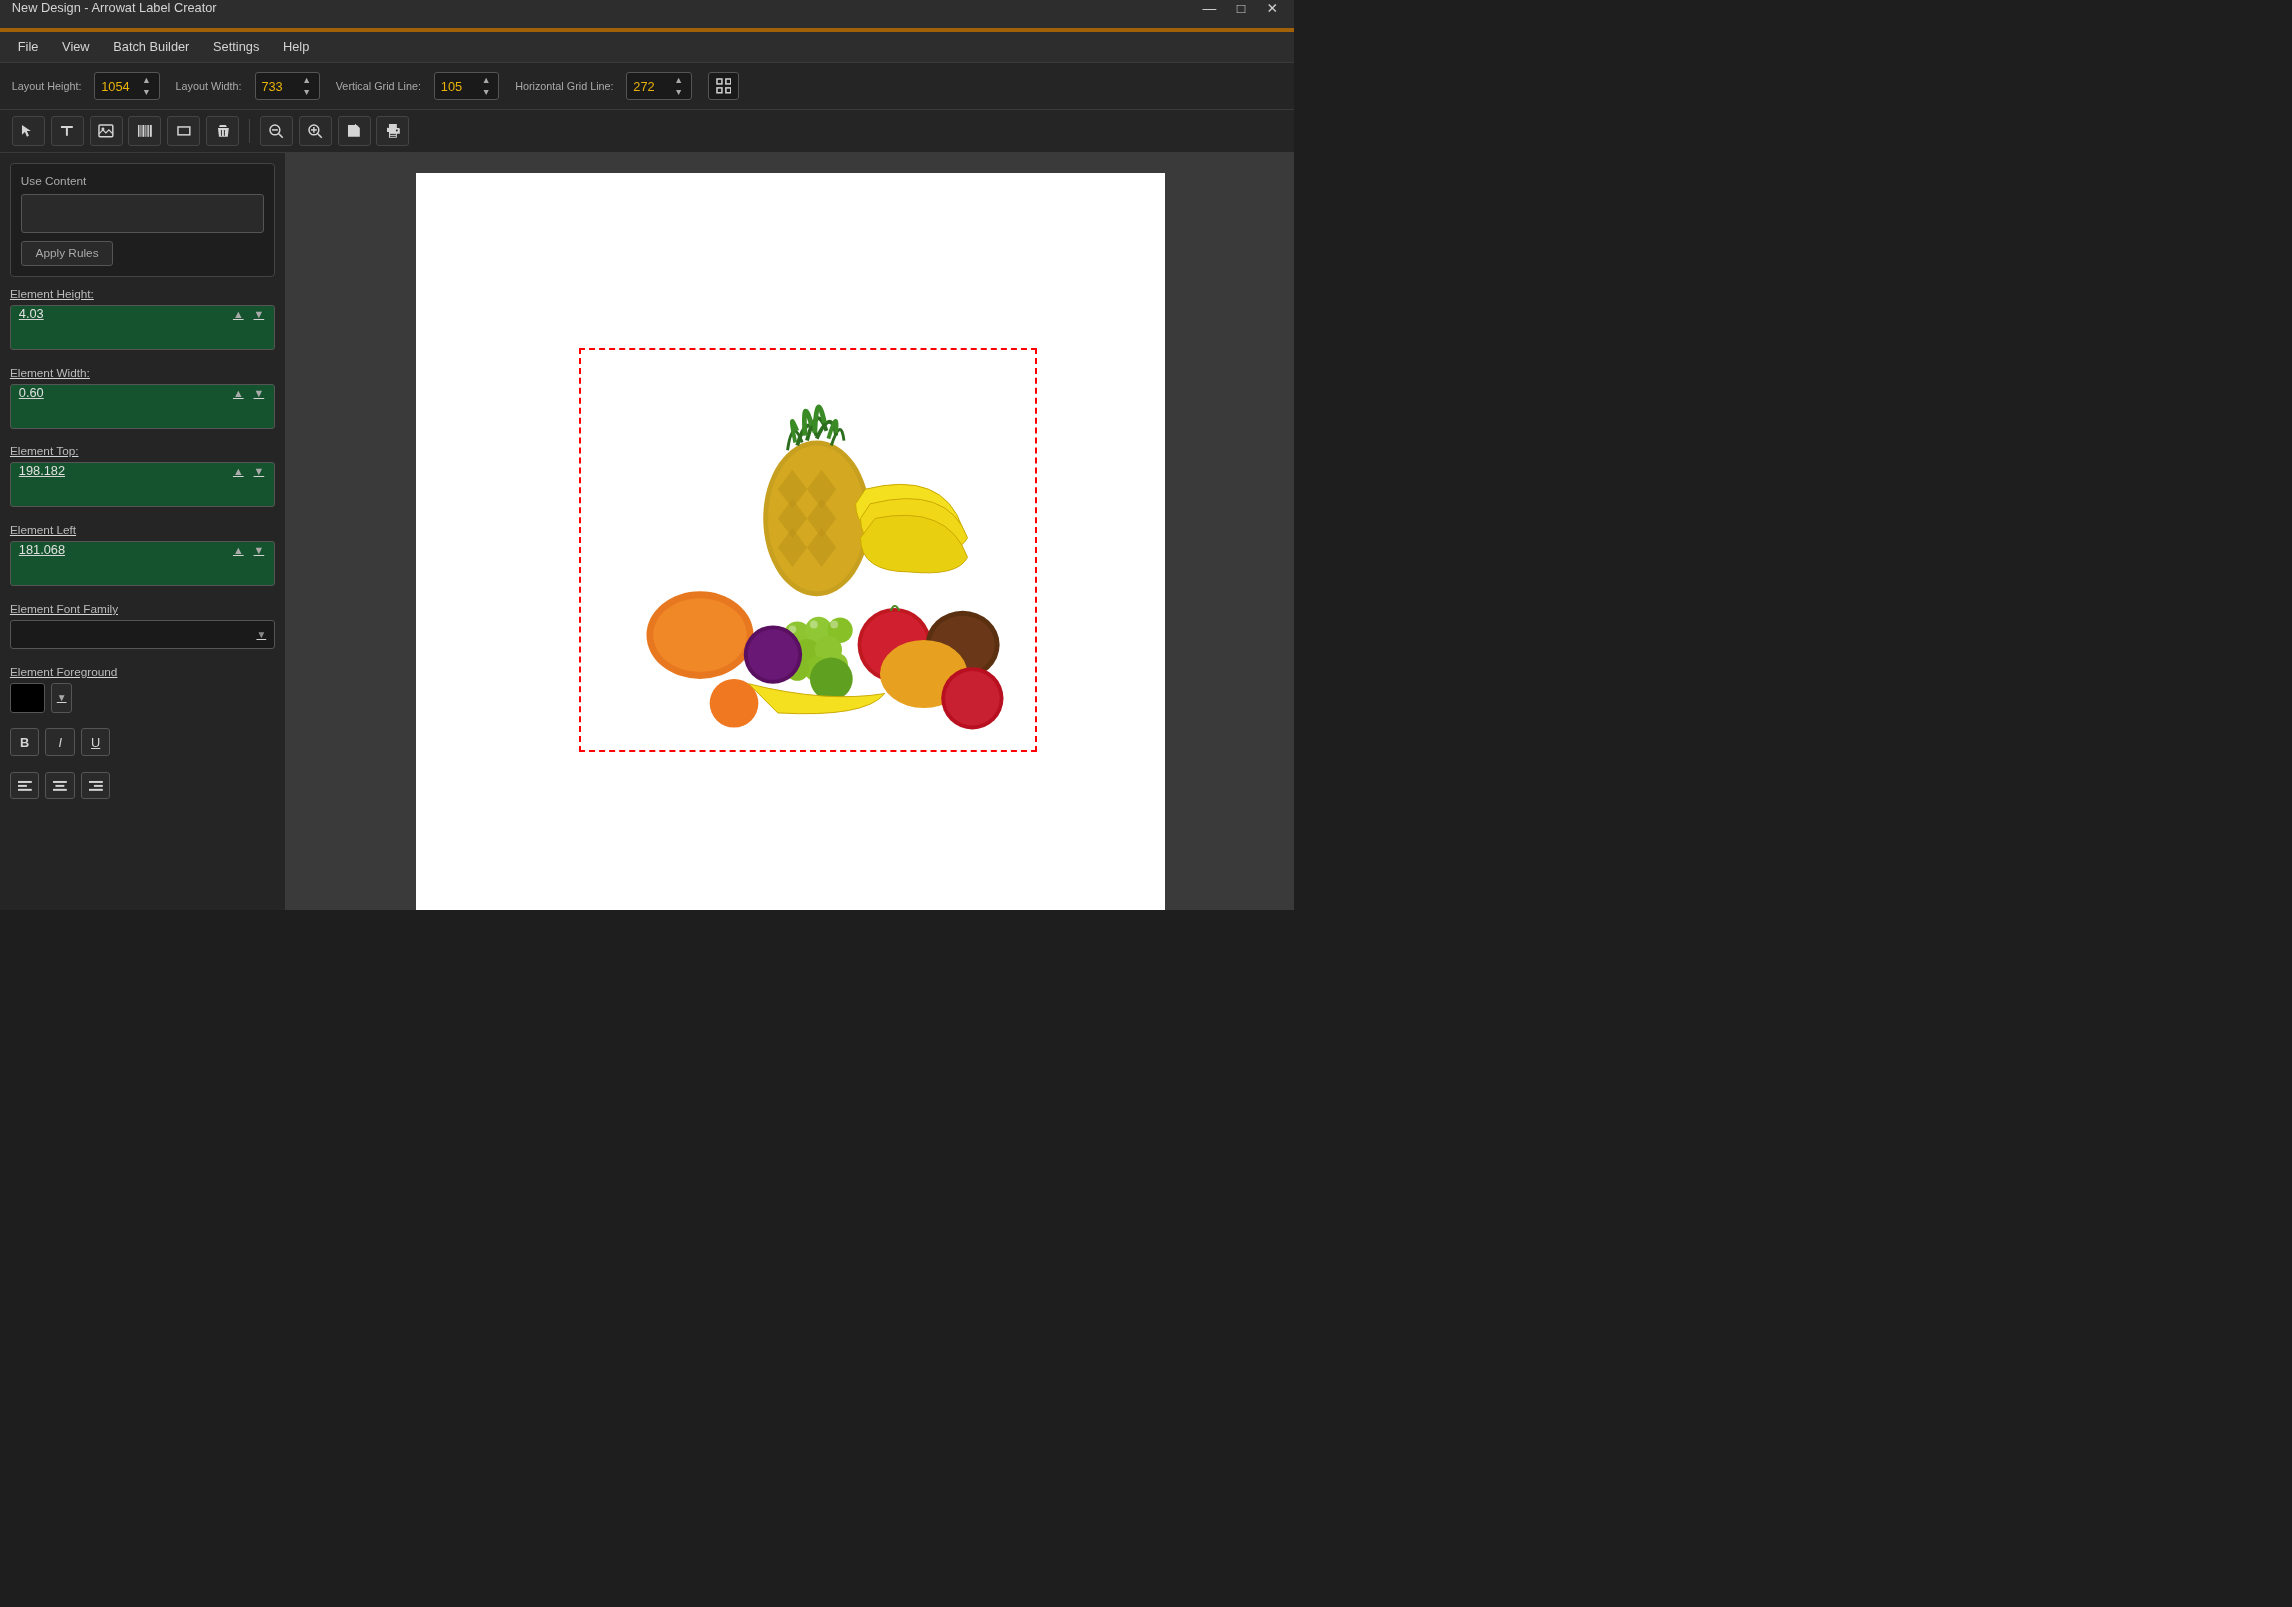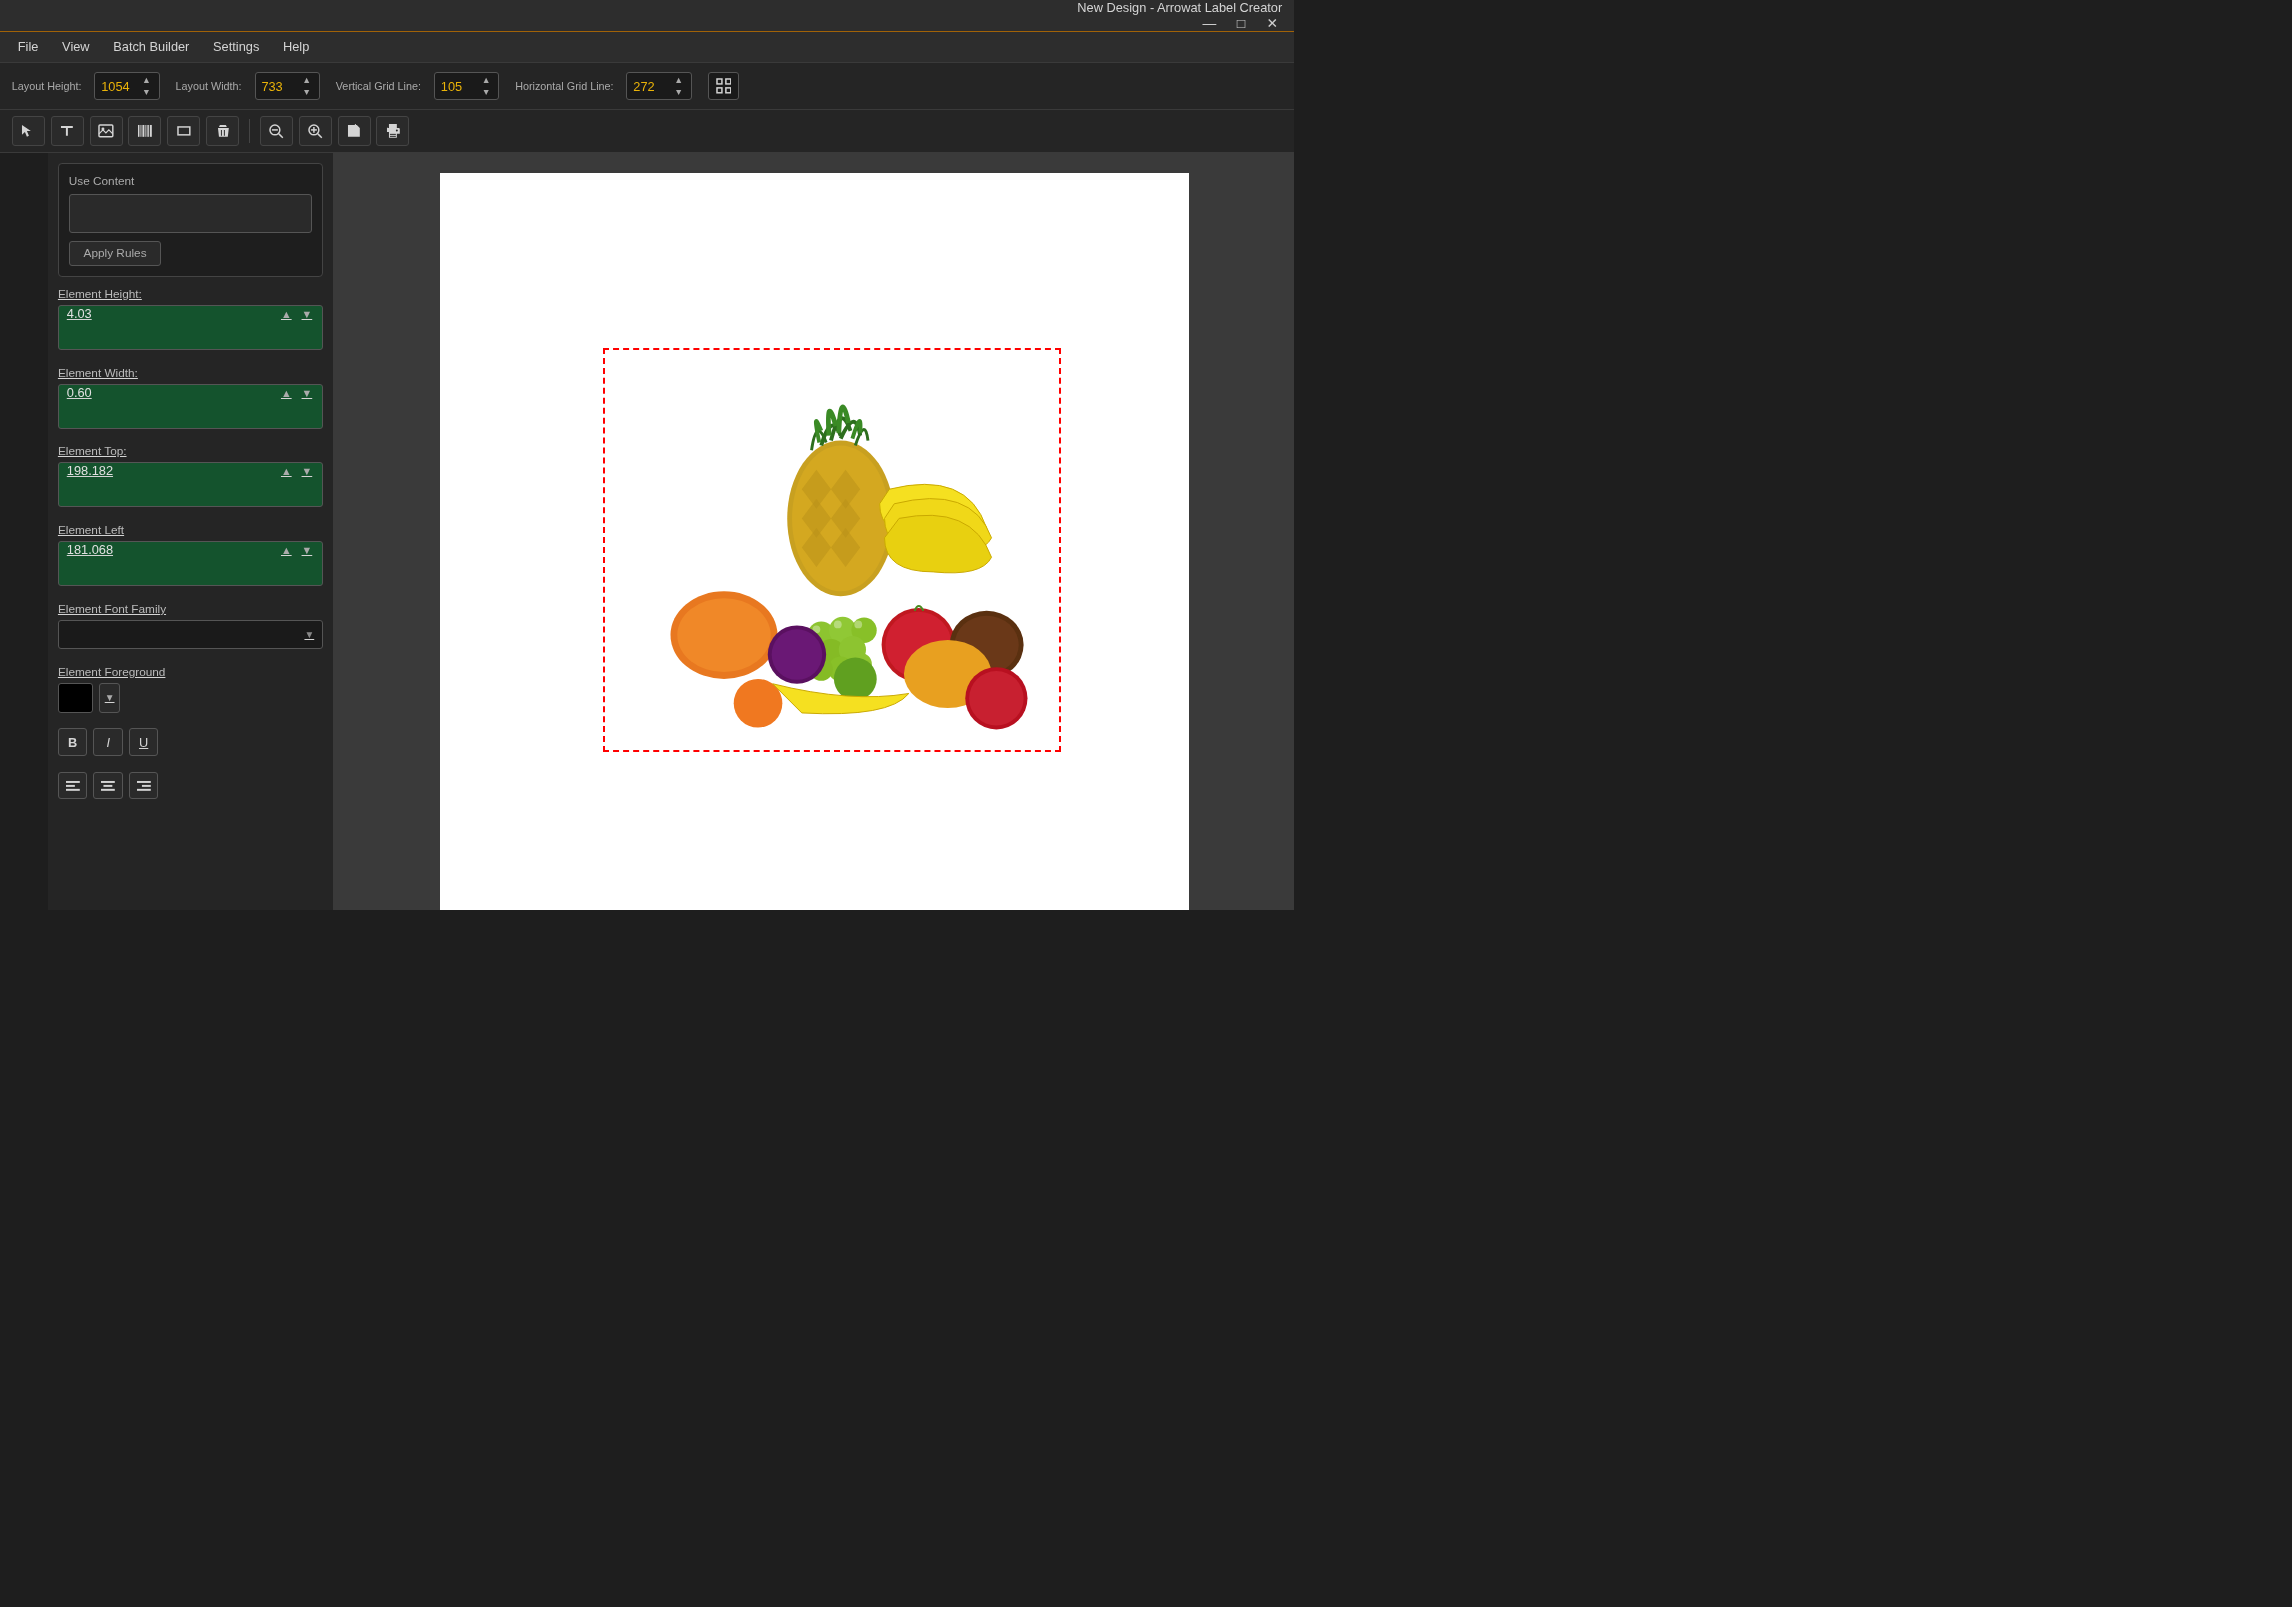--- a/index.html
+++ b/index.html
@@ -11,25 +11,24 @@
       width: 1294px;
       height: 910px;
       overflow: hidden;
     }
 
     
     #titlebar {
       background: #2d2d2d;
       height: 31.5px;
       display: flex;
-      align-items: flex-end;
+      align-items: flex-start;
       justify-content: space-between;
       padding: 0 11.8px;
-      border-bottom: 1px solid #a16207;
-      flex-direction: column;
+      border-bottom: 4px solid #a16207;
     }
     #titlebar-controls {
       display: flex;
       gap: 11.8px;
     }
     .titlebar-btn {
       background: none;
       border: none;
       color: #cccccc;
       font-size: 13.8px;
@@ -148,21 +147,20 @@
       width: 1px;
       height: 23.6px;
       background: #444;
       margin: 0 3.9px;
     }
 
     
     #main {
       display: flex;
       height: calc(910px - 31.5px - 31.5px - 47px - 43px);
-      padding-left: 48px;
     }
 
     
     #left-panel {
       width: 286px;
       background: #252525;
       border-right: 1px solid #3a3a3a;
       display: flex;
       flex-direction: column;
       padding: 9.9px;

